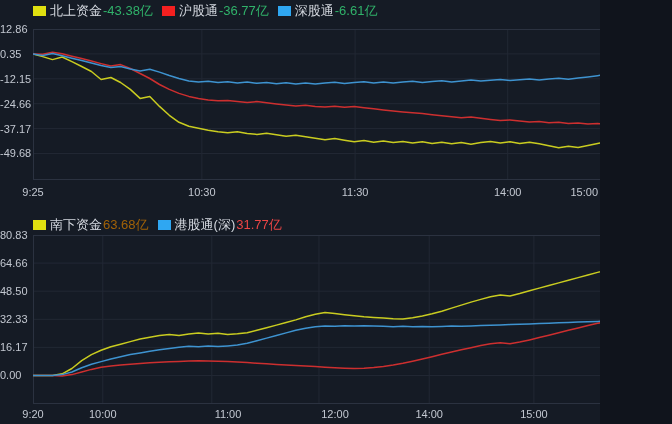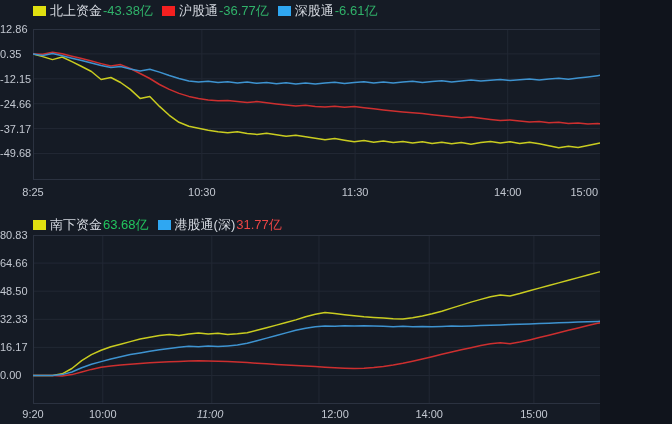--- a/index.html
+++ b/index.html
@@ -57,21 +57,21 @@
           <path d="M0.0 25.0L9.7 25.2L19.5 23.2L29.2 24.8L38.9 27.2L48.7 29.6L58.4 32.0L68.1 34.6L77.9 37.1L87.6 35.6L97.3 39.5L107.1 44.5L116.8 49.5L126.5 55.5L136.3 60.4L146.0 64.4L155.8 67.4L165.5 69.4L175.2 71.0L185.0 71.8L194.7 71.4L204.4 72.4L214.2 73.4L223.9 72.6L233.6 73.8L243.4 75.0L253.1 76.0L262.8 77.0L272.6 76.2L282.3 77.4L292.0 78.1L301.8 77.2L311.5 78.3L321.2 77.6L331.0 78.7L340.7 79.7L350.4 80.9L360.2 81.9L369.9 82.9L379.6 83.7L389.4 84.5L399.1 85.7L408.8 86.7L418.6 87.7L428.3 88.7L438.0 88.1L447.8 89.3L457.5 90.5L467.3 91.5L477.0 90.9L486.7 92.1L496.5 93.1L506.2 92.5L515.9 93.7L525.7 93.3L535.4 94.5L545.1 93.9L554.9 95.1L564.6 94.5L574.3 95.7L584.1 95.1L593.8 96.1L603.5 97.3L613.3 98.8L623.0 98.8" fill="none" stroke="#cd2f2f" stroke-width="1.5" stroke-linejoin="round" stroke-linecap="round"></path>
           <path d="M0.0 25.0L9.7 26.4L19.5 24.4L29.2 26.8L38.9 29.2L48.7 31.6L58.4 34.0L68.1 36.5L77.9 38.5L87.6 37.5L97.3 39.9L107.1 41.9L116.8 40.3L126.5 43.1L136.3 46.5L146.0 49.5L155.8 51.9L165.5 53.1L175.2 52.3L185.0 53.5L194.7 52.7L204.4 53.9L214.2 53.1L223.9 54.3L233.6 53.5L243.4 54.7L253.1 53.7L262.8 54.9L272.6 53.9L282.3 55.1L292.0 54.1L301.8 53.3L311.5 54.5L321.2 53.5L331.0 52.7L340.7 53.9L350.4 52.9L360.2 54.1L369.9 53.1L379.6 52.3L389.4 53.5L399.1 52.5L408.8 51.7L418.6 52.9L428.3 51.9L438.0 51.1L447.8 52.1L457.5 51.3L467.3 50.5L477.0 51.5L486.7 50.7L496.5 49.9L506.2 50.9L515.9 50.1L525.7 49.3L535.4 50.3L545.1 49.1L554.9 47.9L564.6 46.7L574.3 45.3L584.1 43.9L593.8 42.5L603.5 41.1L613.3 39.7L623.0 38.8" fill="none" stroke="#3e93d0" stroke-width="1.5" stroke-linejoin="round" stroke-linecap="round"></path>
         </svg>
       </div>
   </section>
   <section>
     <div class="legend" style="top: 217px;">
         <span class="legend-item">
           <span class="legend-swatch" style="background: rgb(224, 224, 16);"></span>
           <span class="legend-label" style="color: rgb(213, 217, 224);">南下资金</span>
-          <span class="legend-value" style="color: #22c55e; margin-left: -3px;">63.68亿</span>
+          <span class="legend-value" style="color: #a16207; margin-left: -3px;">63.68亿</span>
         </span>
         <span class="legend-item">
           <span class="legend-swatch" style="background: rgb(47, 167, 242);"></span>
           <span class="legend-label" style="color: rgb(213, 217, 224);">港股通(深)</span>
           <span class="legend-value" style="color: rgb(234, 69, 69); margin-left: -3px;">31.77亿</span>
         </span>
       </div>
     <div class="plot" style="top: 235px; width: 623px; height: 169px;">
         <svg viewBox="0 0 623 169" preserveAspectRatio="none">
           <line x1="0" x2="623" y1="0" y2="0" stroke="#222834" stroke-width="1"></line>
@@ -91,31 +91,31 @@
           <path d="M0.0 140.5L9.7 140.5L19.5 140.5L29.2 139.6L38.9 137.0L48.7 132.7L58.4 129.2L68.1 126.6L77.9 124.0L87.6 121.7L97.3 119.6L107.1 117.9L116.8 116.2L126.5 114.8L136.3 113.6L146.0 112.3L155.8 111.3L165.5 111.8L175.2 111.1L185.0 111.6L194.7 110.9L204.4 110.1L214.2 108.3L223.9 105.7L233.6 103.1L243.4 100.5L253.1 97.9L262.8 95.3L272.6 93.2L282.3 91.8L292.0 91.0L301.8 91.3L311.5 90.8L321.2 91.1L331.0 90.8L340.7 91.0L350.4 91.3L360.2 91.7L369.9 91.3L379.6 91.8L389.4 91.5L399.1 91.8L408.8 91.5L418.6 91.1L428.3 91.3L438.0 91.0L447.8 90.6L457.5 90.3L467.3 89.9L477.0 89.6L486.7 89.2L496.5 88.9L506.2 88.5L515.9 88.2L525.7 87.8L535.4 87.5L545.1 87.1L554.9 86.8L564.6 86.4L574.3 86.1L584.1 85.7L593.8 85.6L603.5 85.4L613.3 85.2L623.0 85.3" fill="none" stroke="#3e93d0" stroke-width="1.5" stroke-linejoin="round" stroke-linecap="round"></path>
         </svg>
       </div>
   </section>
 <div class="ylab" style="top: 23px;">12.86</div>
     <div class="ylab" style="top: 47.9013px;">0.35</div>
     <div class="ylab" style="top: 72.7826px;">-12.15</div>
     <div class="ylab" style="top: 97.6839px;">-24.66</div>
     <div class="ylab" style="top: 122.585px;">-37.17</div>
     <div class="ylab" style="top: 147.486px;">-49.68</div>
-    <div class="xlab" style="top: 186px; left: 33px;">8:25</div>
+    <div class="xlab" style="top: 186px; left: 33px;">9:25</div>
     <div class="xlab" style="top: 186px; left: 201.833px;">10:30</div>
     <div class="xlab" style="top: 186px; left: 355.091px;">11:30</div>
     <div class="xlab" style="top: 186px; left: 507.726px;">14:00</div>
     <div class="xlab right" style="top: 186px; right: 2px;">15:00</div>
     <div class="ylab" style="top: 229px;">80.83</div>
     <div class="ylab" style="top: 257.106px;">64.66</div>
     <div class="ylab" style="top: 285.194px;">48.50</div>
     <div class="ylab" style="top: 313.3px;">32.33</div>
     <div class="ylab" style="top: 341.389px;">16.17</div>
     <div class="ylab" style="top: 369.494px;">0.00</div>
     <div class="xlab" style="top: 408px; left: 33px;">9:20</div>
     <div class="xlab" style="top: 408px; left: 102.776px;">10:00</div>
-    <div class="xlab" style="top: 408px; left: 210px; font-style: italic;">11:00</div>
+    <div class="xlab" style="top: 408px; left: 228px;">11:00</div>
     <div class="xlab" style="top: 408px; left: 335px;">12:00</div>
     <div class="xlab" style="top: 408px; left: 429.228px;">14:00</div>
     <div class="xlab" style="top: 408px; left: 533.892px;">15:00</div>
     <div class="xlab right" style="top: 428px; right: 2px;">16:10</div>
   </div>
 
 </body></html>

